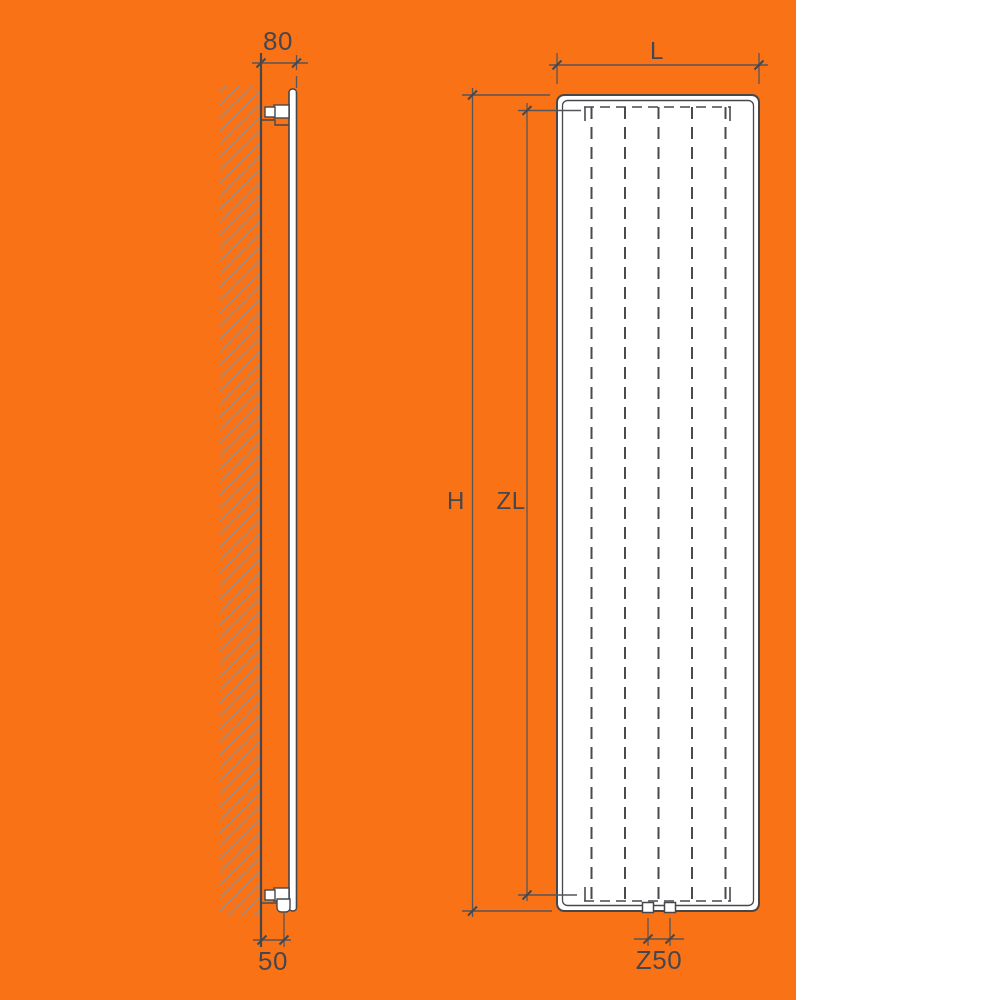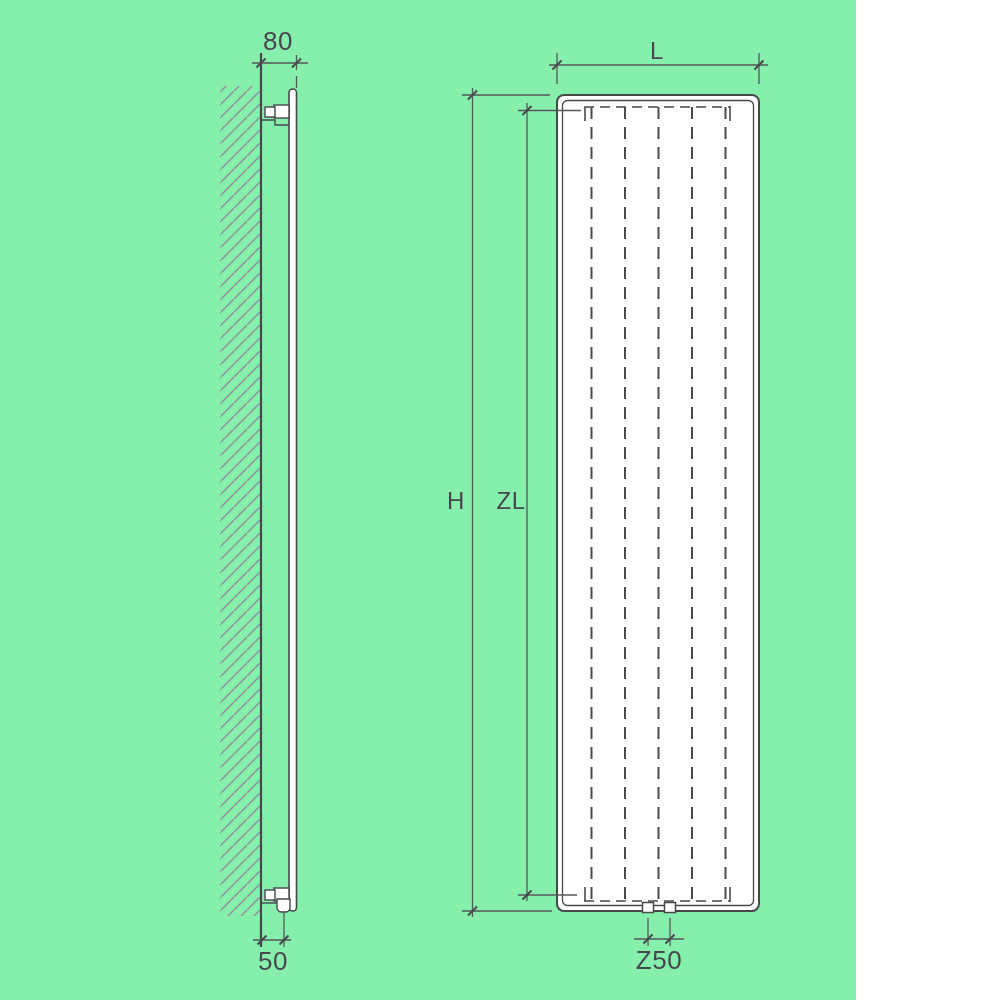--- a/index.html
+++ b/index.html
@@ -1,19 +1,19 @@
 <!DOCTYPE html>
 <html><head>
 <meta charset="utf-8">
 <style>
   html,body{margin:0;padding:0;background:#ffffff;}
   .stage{
     position:relative;
-    width:856px;height:1000px;
-    background:#86efac;
+    width:796px;height:1000px;
+    background:#f97316;
     font-family:"Liberation Sans", sans-serif;
     overflow:hidden;
   }
   svg{display:block;}
   text{
     font-family:"Liberation Sans", sans-serif;
     fill:#46464e;
     letter-spacing:0.5px;
   }
   .dim-label{font-size:26px;}

